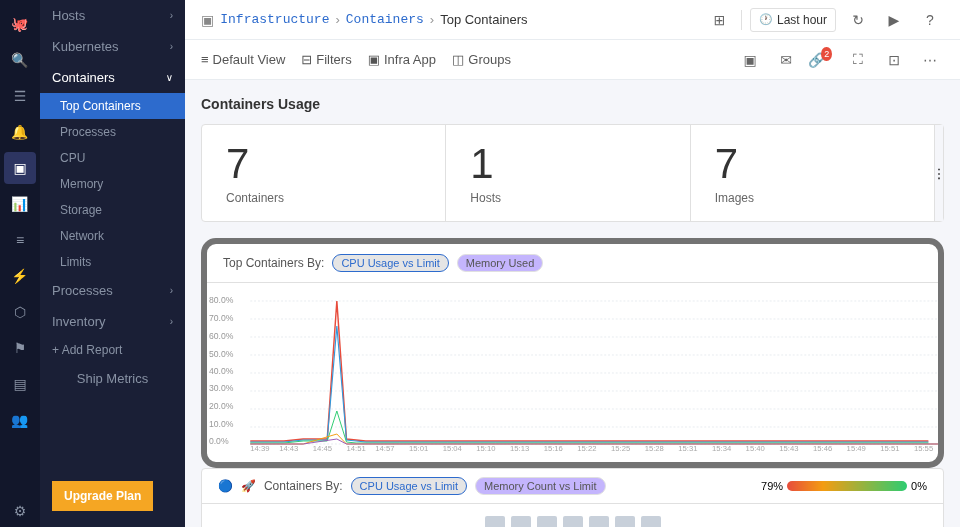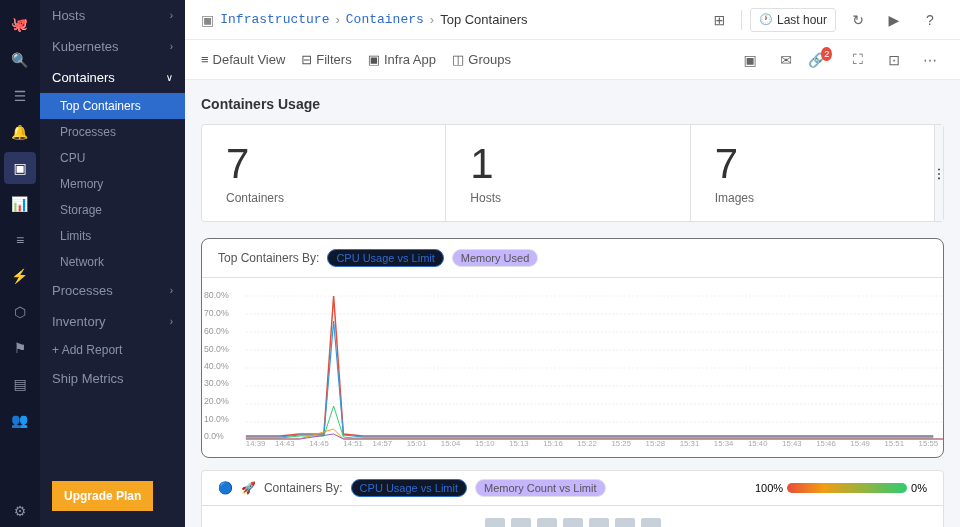--- a/index.html
+++ b/index.html
@@ -76,20 +76,21 @@
       color: #8892a4;
       cursor: pointer;
       font-size: 12px;
     }
 
     .ship-metrics {
       padding: 8px 12px;
       color: #8892a4;
       font-size: 13px;
       cursor: pointer;
+      text-align: center;
     }
 
     .upgrade-btn {
       margin: 8px 12px;
       background: #f5a623;
       color: #fff;
       border: none;
       border-radius: 0;
       padding: 8px 12px;
       font-size: 12px;
@@ -239,42 +240,42 @@
       background: #f5f6fa;
       cursor: col-resize;
       display: flex;
       align-items: center;
       justify-content: center;
     }
 
     
     .chart-panel {
       background: #fff;
-      border: 1px solid #737373;
-      border-radius: 8px;
-      margin-bottom: 12px;
+      border: 6px solid #737373;
+      border-radius: 15px;
+      margin-bottom: 0;
     }
     .chart-header {
       display: flex;
       align-items: center;
       gap: 8px;
       padding: 10px 16px;
       border-bottom: 1px solid #e0e0e0;
       font-size: 12px;
       color: #555;
     }
     .chart-filter-btn {
       padding: 2px 8px;
       border-radius: 12px;
       font-size: 11px;
       cursor: pointer;
       border: none;
     }
     .chart-filter-btn.active {
-      background: #0f172a;
+      background: #e5e5e5;
       color: #2d6bcd;
       border: 1px solid #2d6bcd;
     }
     .chart-filter-btn.inactive {
       background: #c4b5fd;
       color: #555;
       border: 1px solid #e0e0e0;
     }
 
     
@@ -417,24 +418,24 @@
   <div class="nav-sub-item">
     <span>CPU</span>
   </div>
   <div class="nav-sub-item">
     <span>Memory</span>
   </div>
   <div class="nav-sub-item">
     <span>Storage</span>
   </div>
   <div class="nav-sub-item">
+    <span>Network</span>
+  </div>
+  <div class="nav-sub-item">
     <span>Limits</span>
-  </div>
-  <div class="nav-sub-item">
-    <span>Network</span>
   </div>
 
   <div class="nav-item">
     <span>Processes</span>
     <span class="chevron">›</span>
   </div>
 
   <div class="nav-item">
     <span>Inventory</span>
     <span class="chevron">›</span>
@@ -608,21 +609,21 @@
       <div class="bottom-header">
         <div class="bottom-left">
           <span>🔵</span>
           <span>🚀</span>
           <span>Containers By:</span>
           <button class="chart-filter-btn active">CPU Usage vs Limit</button>
           <button class="chart-filter-btn inactive">Memory Count vs Limit</button>
         </div>
         <div class="bottom-right">
           <div class="progress-bar-container">
-            <span>100%</span>
+            <span>79%</span>
             <div class="progress-bar"></div>
             <span>0%</span>
           </div>
         </div>
       </div>
       <div class="containers-legend">
         <div class="legend-item" style="background:#c8d0da;"></div>
         <div class="legend-item" style="background:#c8d0da;"></div>
         <div class="legend-item" style="background:#c8d0da;"></div>
         <div class="legend-item" style="background:#c8d0da;"></div>

